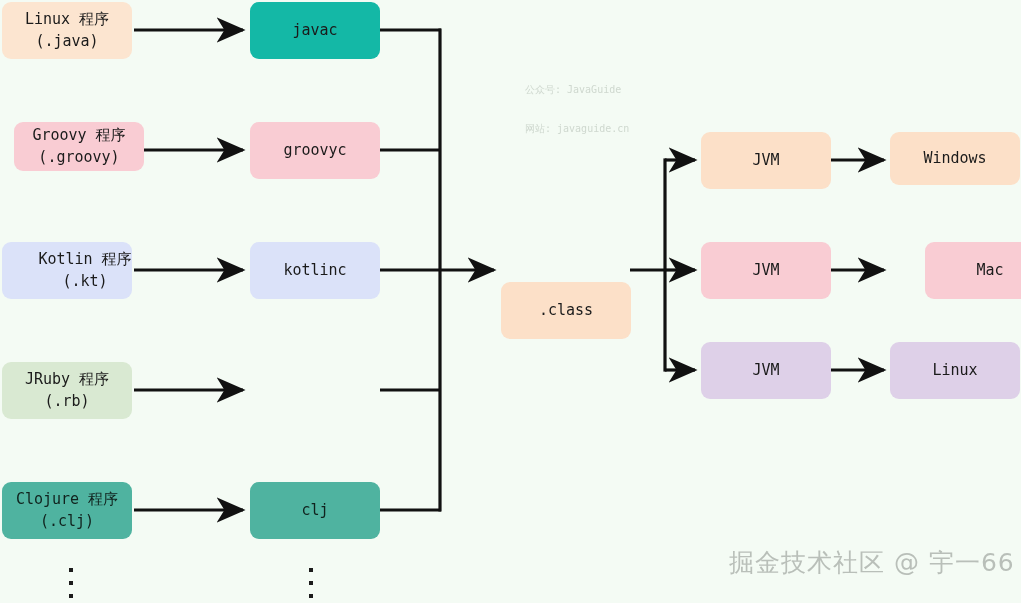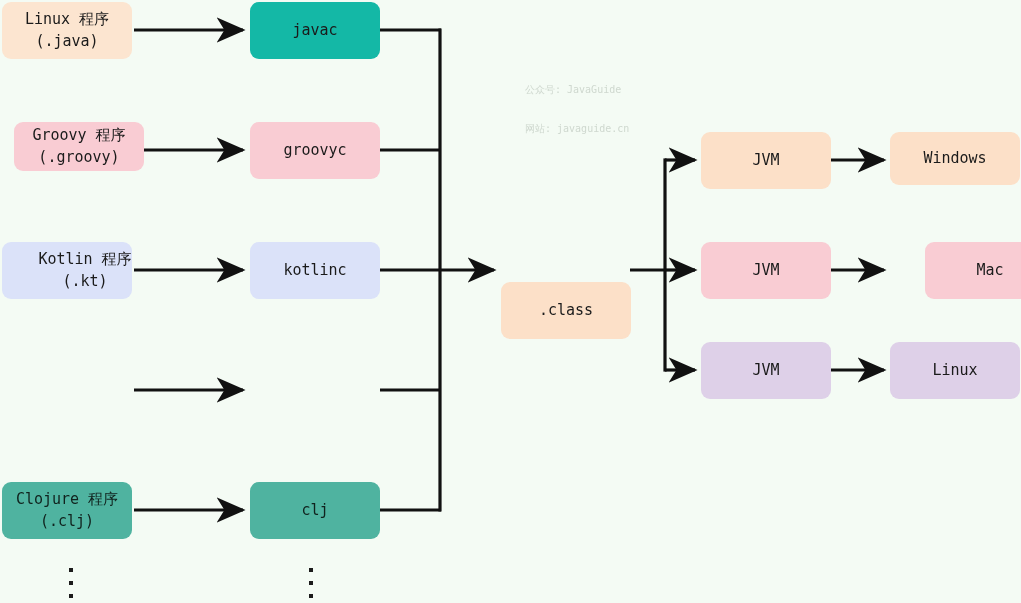--- a/index.html
+++ b/index.html
@@ -137,20 +137,24 @@
   <div class="box" style="left:2px; top:122px; width:130px; height:49px; background:#f9ccd3;margin-left:12px;">
     <span>Groovy 程序</span>
     <span class="l2">(.groovy)</span>
   </div>
 
   <div class="box" style="left:2px; top:242px; width:130px; height:57px; background:#dbe2f9;padding-left:36px;">
     <span>Kotlin 程序</span>
     <span class="l2">(.kt)</span>
   </div>
 
+  <div class="box" style="left:2px; top:362px; width:130px; height:57px; background:#d9e9d2;">
+    <span>JRuby 程序</span>
+    <span class="l2">(.rb)</span>
+  </div>
 
   <div class="box dark" style="left:2px; top:482px; width:130px; height:57px; background:#4fb3a0;align-items:center;">
     <span>Clojure 程序</span>
     <span class="l2">(.clj)</span>
   </div>
 
   <div class="box" style="left:250px; top:2px; width:130px; height:57px; background:#14b8a6;">
     <span>javac</span>
   </div>
 
@@ -205,14 +209,15 @@
     <i></i>
     <i></i>
     <i></i>
   </div>
 
   <div class="wm-top">
     <div>公众号: JavaGuide</div>
     <div>网站: javaguide.cn</div>
   </div>
 
+  <div class="wm-bottom">掘金技术社区 @ 宇一66</div>
 
 </div>
 
 </body></html>

